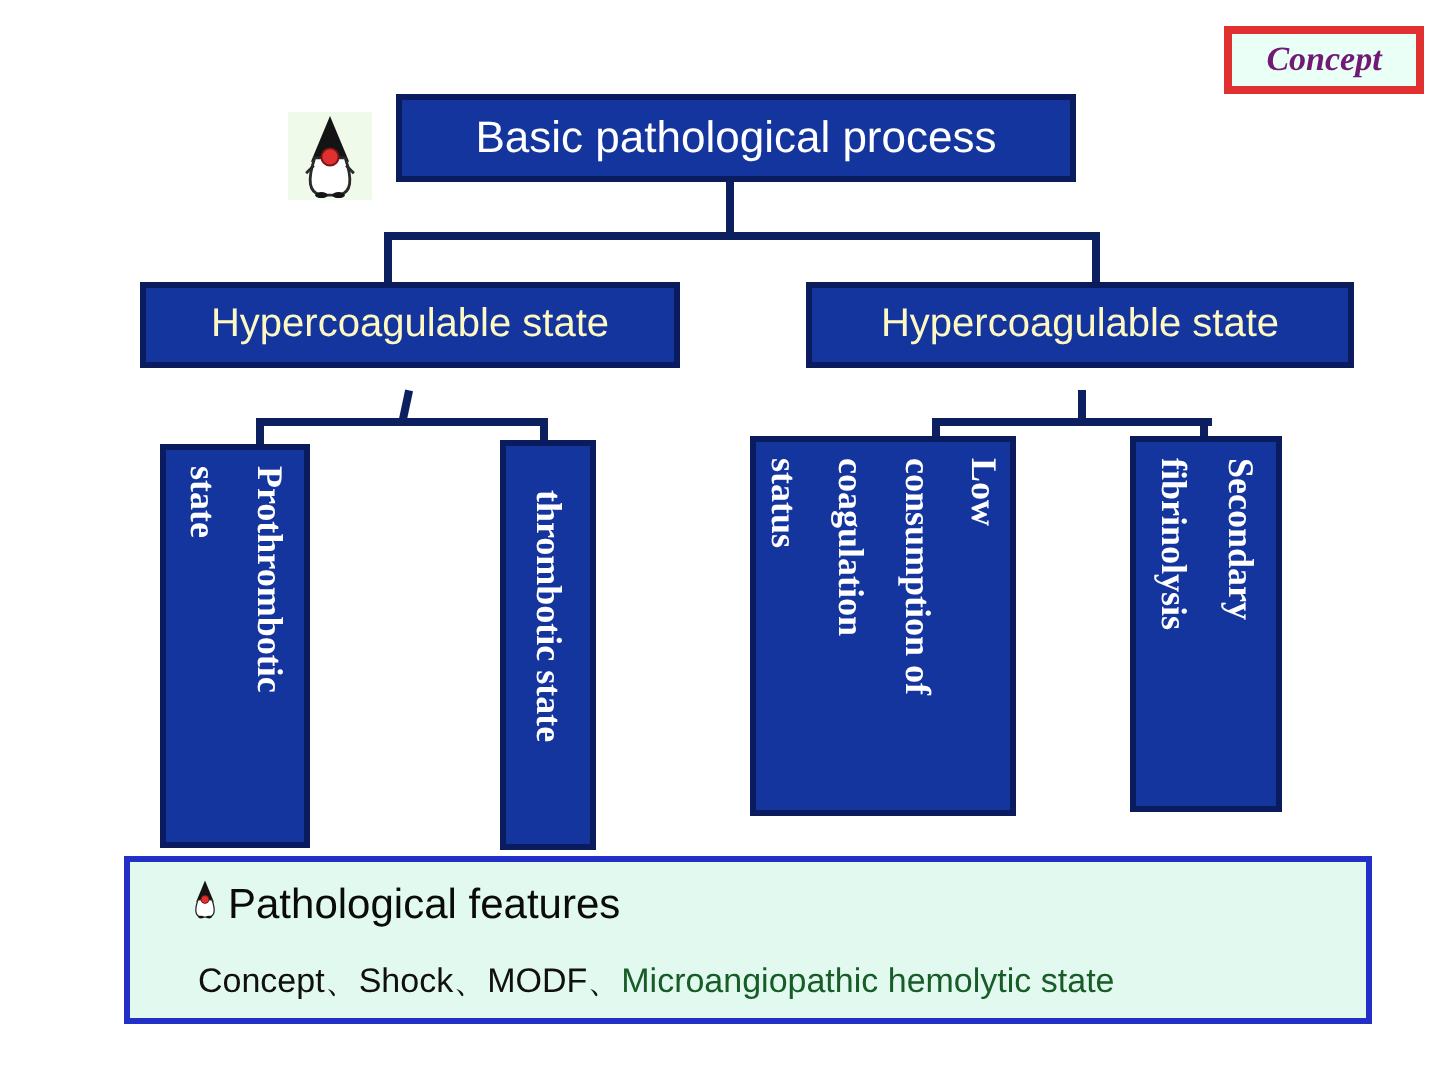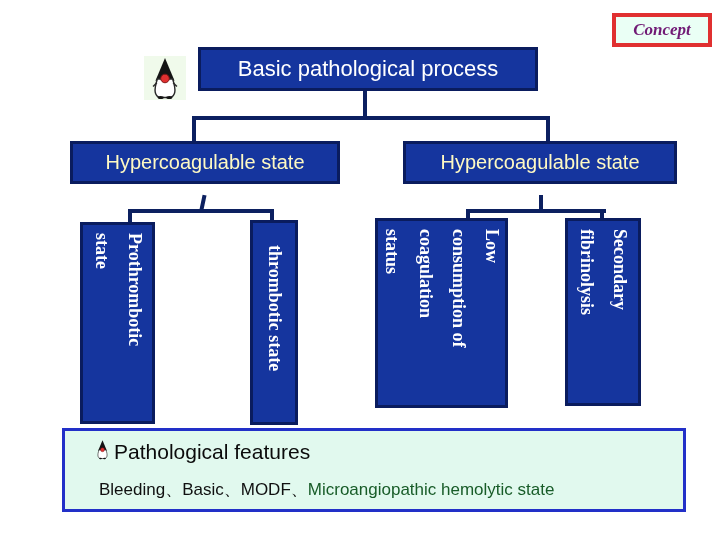--- a/index.html
+++ b/index.html
@@ -137,17 +137,17 @@
           <path d="M17 1 L7 25 L27 25 Z" fill="#141414"></path>
           <path d="M9 23 C5 35 6 41 12 42.5 L22 42.5 C28 41 29 35 25 23 Z" fill="#ffffff" stroke="#2a2a2a" stroke-width="1.5"></path>
           <circle cx="17" cy="22.5" r="4.5" fill="#e03030" stroke="#7a1515" stroke-width="1"></circle>
           <ellipse cx="12.5" cy="42.5" rx="3.2" ry="1.6" fill="#141414"></ellipse>
           <ellipse cx="21.5" cy="42.5" rx="3.2" ry="1.6" fill="#141414"></ellipse>
         </svg>
       </span>
       <span>Pathological features</span>
     </div>
     <div class="features-line">
-      <span>Bleeding、Basic、MODF、</span><span class="green">Microangiopathic hemolytic state</span>
+      <span>Concept、Shock、MODF、</span><span class="green">Microangiopathic hemolytic state</span>
     </div>
   </div>
 
 </div>
 
 </body></html>

